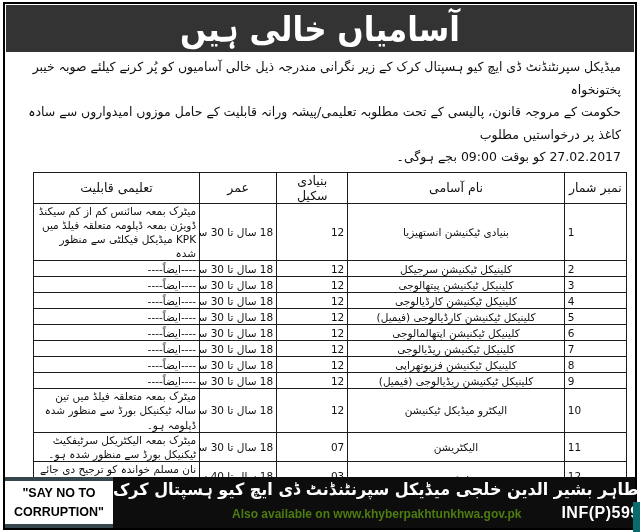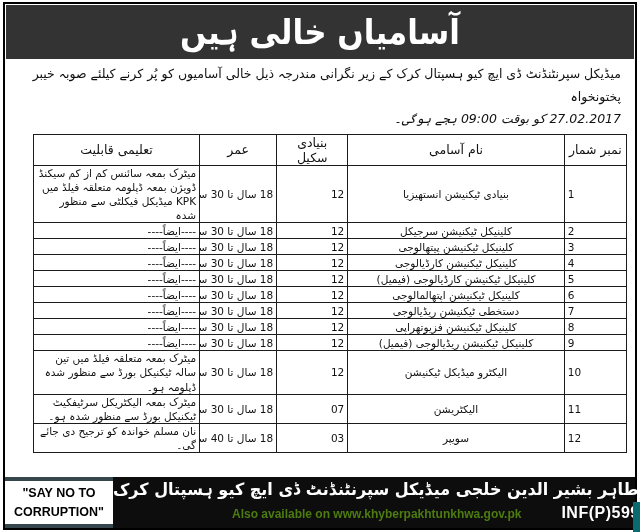--- a/index.html
+++ b/index.html
@@ -8,33 +8,33 @@
     background:#ffffff;
     font-family:"DejaVu Sans", sans-serif;
     -webkit-font-smoothing:antialiased;
   }
   .ad{
     position:absolute;top:2px;left:3px;right:3px;bottom:2px;
     border:2px solid #000;background:#fff;box-sizing:border-box;
   }
   
   .header-bar{
-    margin:1px;height:54px;background:#333333;
+    margin:1px;height:47px;background:#333333;
     display:flex;align-items:center;justify-content:center;
   }
   .header-title{
     color:#fff;font-size:31px;font-weight:bold;letter-spacing:3px;
     direction:rtl;transform:scaleY(1.12);white-space:nowrap;
   }
   
   .intro{
     direction:rtl;text-align:right;
     padding:3px 14px 0 20px;font-size:12.5px;line-height:1.8;color:#111;
   }
-  .intro .l4{text-align:right;padding-left:140px;font-style:italic;}
+  .intro .l4{text-align:right;padding-left:140px;}
   
   table.vacancies{
     border-collapse:collapse;direction:rtl;
     margin:3px 6px 0 28px;width:calc(100% - 36px);
     font-size:10.5px;color:#111;table-layout:fixed;
   }
   table.vacancies th, table.vacancies td{
     border:1px solid #1c1c1c;padding:0 3px;overflow:hidden;
   }
   table.vacancies th{
@@ -81,20 +81,21 @@
 <body>
 
 <div class="ad">
 
   <div class="header-bar">
     <span class="header-title">آسامیاں خالی ہیں</span>
   </div>
 
   <div class="intro">
     <div>میڈیکل سپرنٹنڈنٹ ڈی ایچ کیو ہسپتال کرک کے زیر نگرانی مندرجہ ذیل خالی آسامیوں کو پُر کرنے کیلئے صوبہ خیبر پختونخواہ</div>
+    <div>حکومت کے مروجہ قانون، پالیسی کے تحت مطلوبہ تعلیمی/پیشہ ورانہ قابلیت کے حامل موزوں امیدواروں سے سادہ کاغذ پر درخواستیں مطلوب</div>
     <div class="l4">27.02.2017 کو بوقت 09:00 بجے ہوگی۔</div>
   </div>
 
   <table class="vacancies" dir="rtl">
     <colgroup>
       <col class="c-serial">
         <col class="c-name">
         <col class="c-scale">
         <col class="c-age">
         <col class="c-qual">
@@ -144,21 +145,21 @@
     </tr>
     <tr>
       <td class="serial">6</td>
       <td class="name">کلینیکل ٹیکنیشن اپتھالمالوجی</td>
       <td class="scale">12</td>
       <td class="age">18 سال تا 30 سال</td>
       <td class="qual">----ایضاً----</td>
     </tr>
     <tr>
       <td class="serial">7</td>
-      <td class="name">دستخطی ٹیکنیشن ریڈیالوجی</td>
+      <td class="name">کلینیکل ٹیکنیشن ریڈیالوجی</td>
       <td class="scale">12</td>
       <td class="age">18 سال تا 30 سال</td>
       <td class="qual">----ایضاً----</td>
     </tr>
     <tr>
       <td class="serial">8</td>
       <td class="name">کلینیکل ٹیکنیشن فزیوتھراپی</td>
       <td class="scale">12</td>
       <td class="age">18 سال تا 30 سال</td>
       <td class="qual">----ایضاً----</td>

